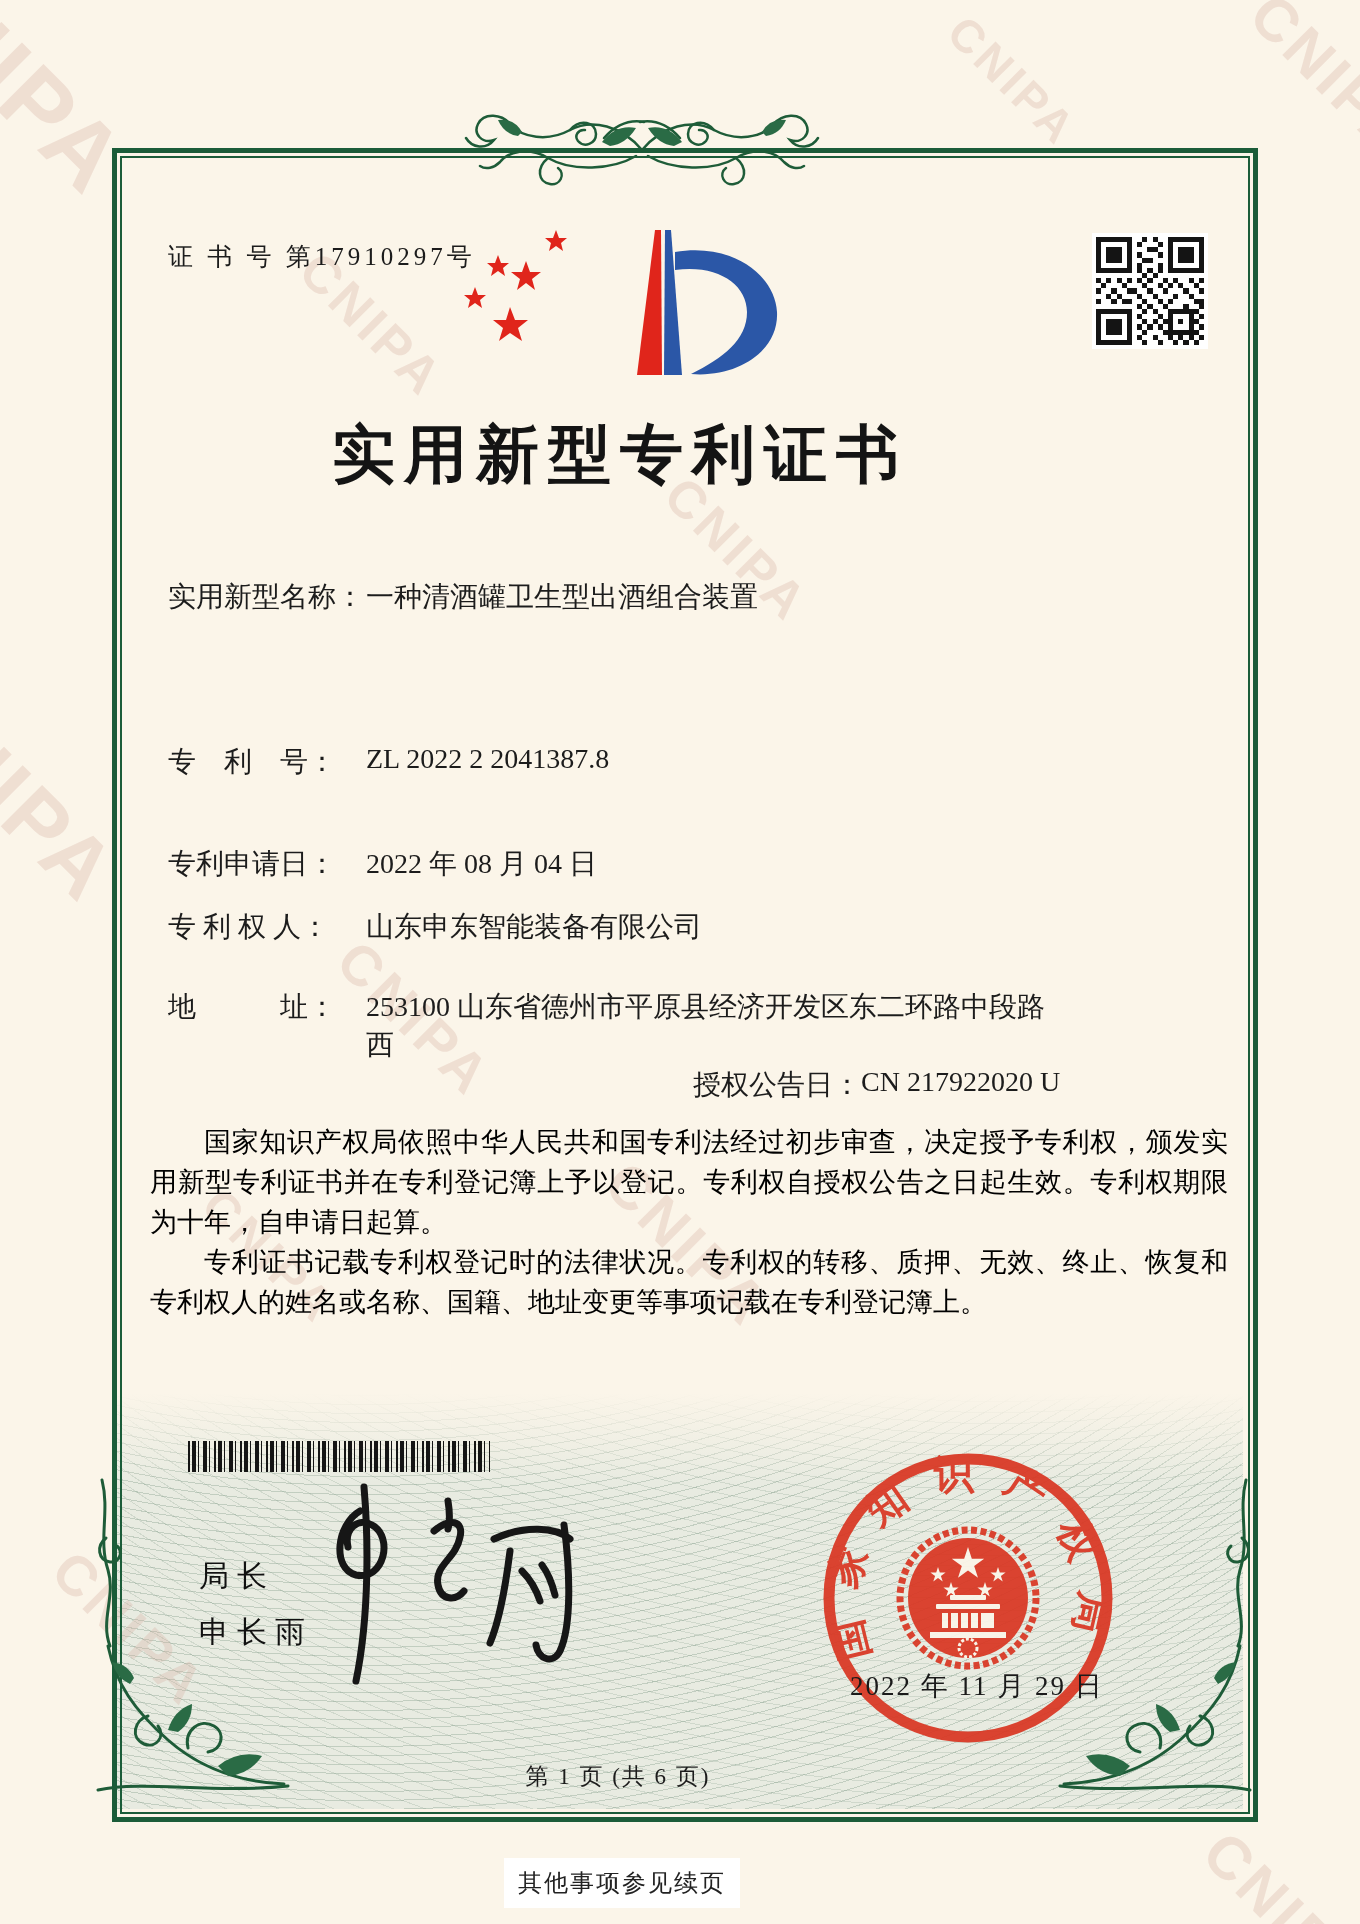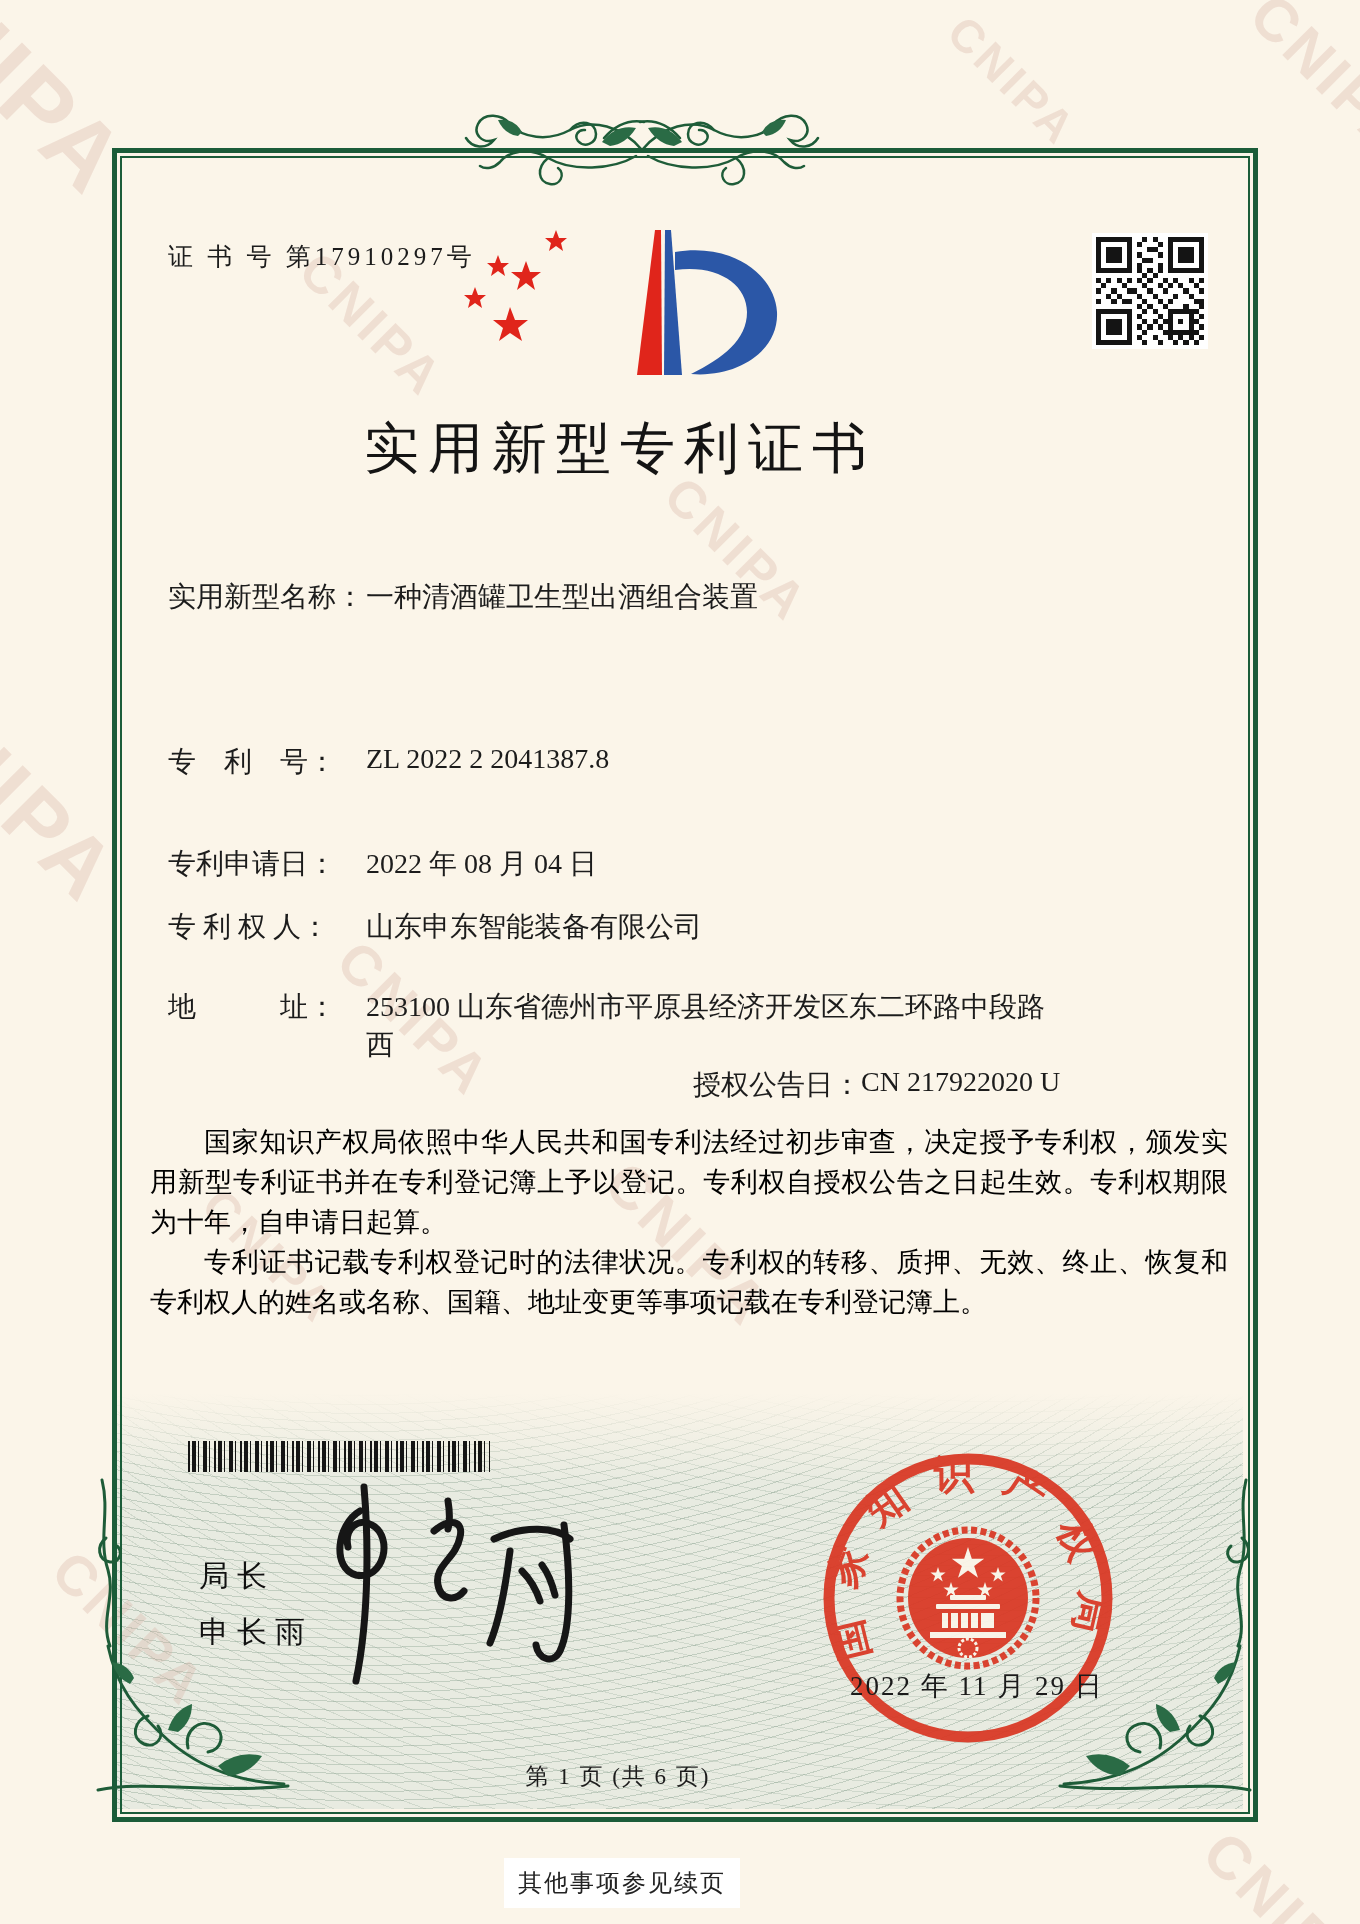--- a/index.html
+++ b/index.html
@@ -35,21 +35,21 @@
   }
   .frame-inner{
     position:absolute;left:3px;top:3px;right:3px;bottom:3px;
     border:2px solid #1b5c39;
   }
   .ornament{position:absolute;z-index:4;pointer-events:none;}
   
   .cert-no{position:absolute;left:168px;top:240px;font-size:25px;letter-spacing:4px;z-index:5;}
   .title{
     position:absolute;left:0;top:412px;width:1240px;text-align:center;
-    font-size:55px;font-weight:normal;letter-spacing:9px;z-index:5;color:#141414;
+    font-size:63px;font-weight:bold;letter-spacing:9px;z-index:5;color:#141414;
   }
   .row{position:absolute;left:168px;font-size:28px;z-index:5;white-space:nowrap;}
   .row .lbl{display:inline-block;min-width:198px;white-space:pre;vertical-align:top;}
   .row .val{white-space:pre;vertical-align:top;}
   .row .val-wrap{display:inline-block;white-space:normal;width:700px;line-height:38px;vertical-align:top;}
   .body-text{
     position:absolute;left:150px;top:1122px;width:1078px;z-index:5;
     font-size:27px;line-height:40px;text-align:justify;color:#000000;
   }
   .body-text p{margin:0;text-indent:2em;}

